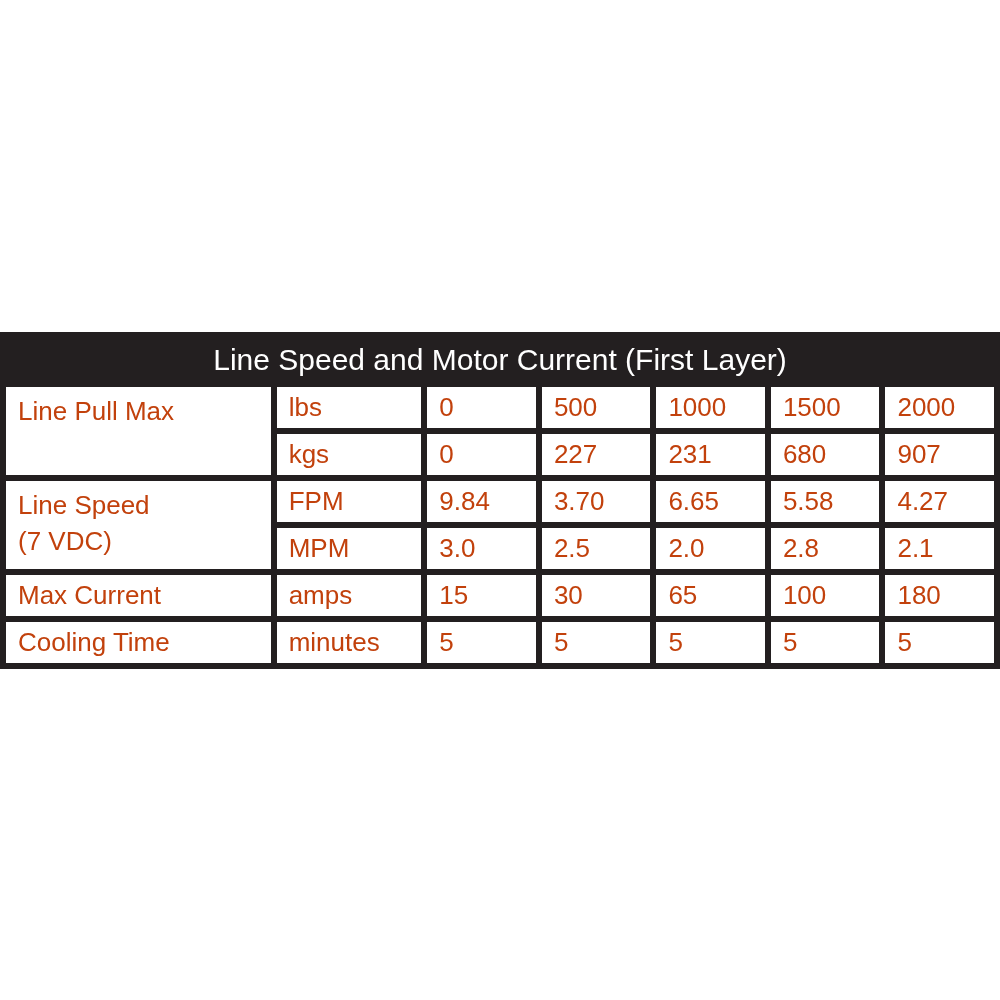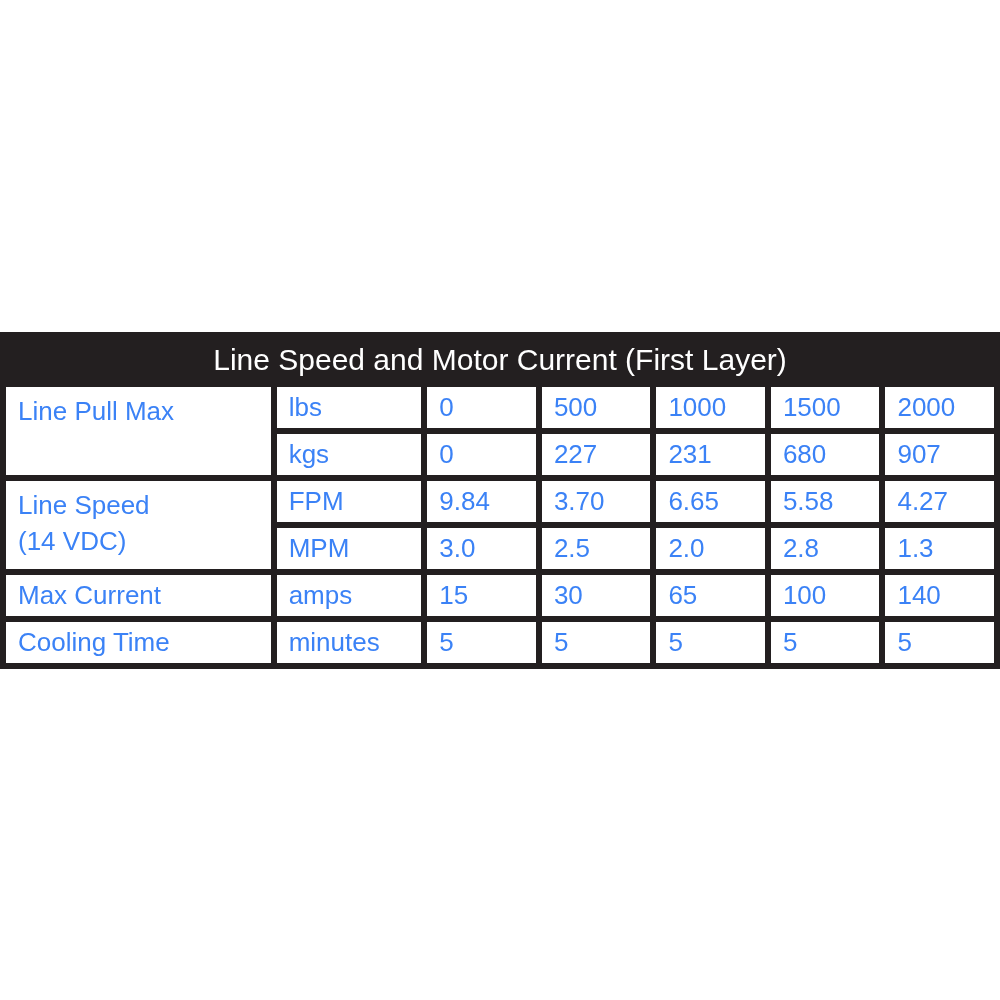--- a/index.html
+++ b/index.html
@@ -31,21 +31,21 @@
     color: #ffffff;
     font-size: 30px;
     text-align: center;
     height: 41px;
     line-height: 41px;
     white-space: nowrap;
     overflow: hidden;
   }
   td.cell {
     background: #ffffff;
-    color: #3b82f6;
+    color: #c2410c;
     font-size: 26px;
     line-height: 1.15;
     height: 41px;
     padding: 0 6px 0 12px;
     vertical-align: middle;
     white-space: nowrap;
     overflow: hidden;
   }
   td.group-cell {
     vertical-align: top;
@@ -91,46 +91,46 @@
       <td class="cell">kgs</td>
       <td class="cell">0</td>
       <td class="cell">227</td>
       <td class="cell">231</td>
       <td class="cell">680</td>
       <td class="cell">907</td>
     </tr>
 
     <tr>
       <td rowspan="2" class="cell group-cell">Line Speed
-(14 VDC)</td>
+(7 VDC)</td>
       <td class="cell">FPM</td>
       <td class="cell">9.84</td>
       <td class="cell">3.70</td>
       <td class="cell">6.65</td>
       <td class="cell">5.58</td>
       <td class="cell">4.27</td>
     </tr>
 
     <tr>
       <td class="cell">MPM</td>
       <td class="cell">3.0</td>
       <td class="cell">2.5</td>
       <td class="cell">2.0</td>
       <td class="cell">2.8</td>
-      <td class="cell">1.3</td>
+      <td class="cell">2.1</td>
     </tr>
 
     <tr>
       <td class="cell">Max Current</td>
       <td class="cell">amps</td>
       <td class="cell">15</td>
       <td class="cell">30</td>
       <td class="cell">65</td>
       <td class="cell">100</td>
-      <td class="cell">140</td>
+      <td class="cell">180</td>
     </tr>
 
     <tr>
       <td class="cell">Cooling Time</td>
       <td class="cell">minutes</td>
       <td class="cell">5</td>
       <td class="cell">5</td>
       <td class="cell">5</td>
       <td class="cell">5</td>
       <td class="cell">5</td>

